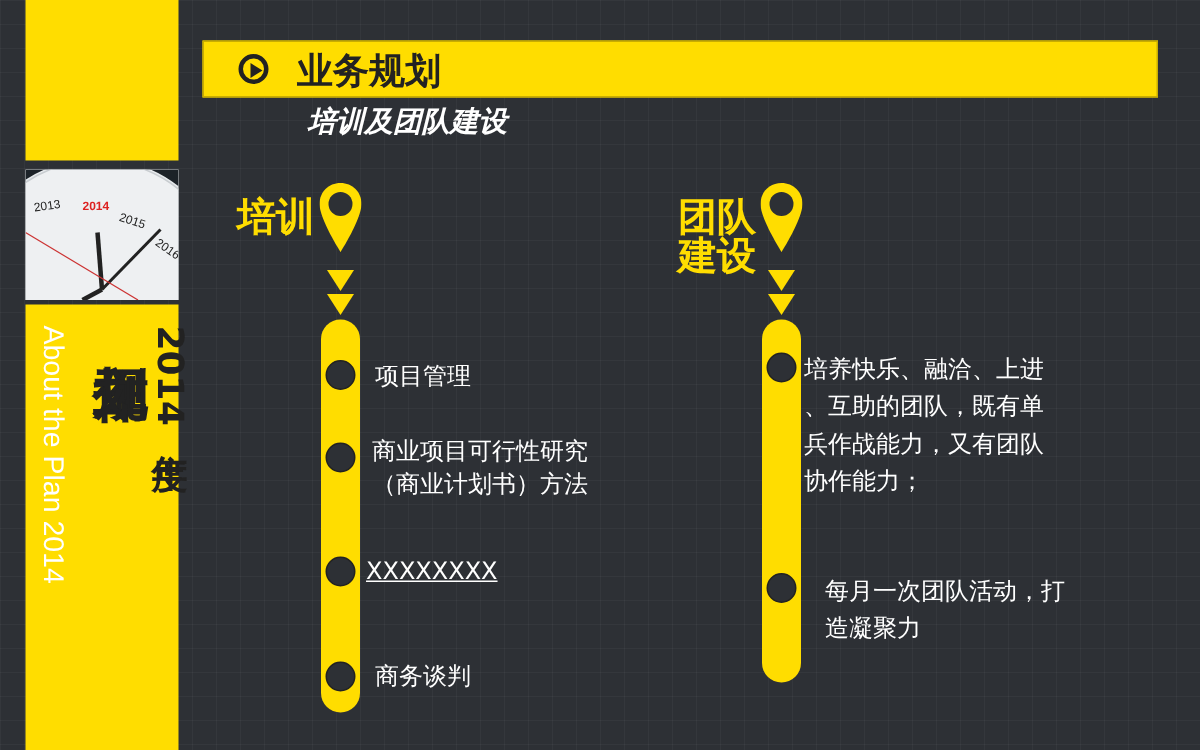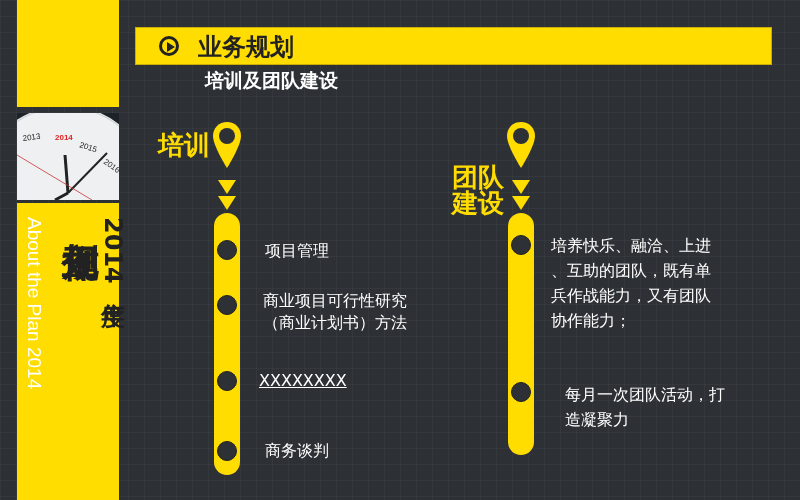--- a/index.html
+++ b/index.html
@@ -22,29 +22,29 @@
   .vert { writing-mode:vertical-rl; position:absolute; white-space:nowrap; }
   .about { left:6px; top:14px; color:#ffffff; font-size:19px; font-family:"Liberation Sans",sans-serif; }
   .big { left:38px; top:14px; color:#222; font-size:37px; font-weight:bold; letter-spacing:-1px; }
   .year { left:80px; top:14px; color:#222; font-size:24px; font-weight:bold; }
 
   
   .header-bar { left:135px; top:27px; width:637px; height:38px; border:1px solid #c9ad00; box-sizing:border-box; }
   .play-icon { left:159px; top:36px; width:20px; height:20px; border:3px solid #222; border-radius:50%; box-sizing:border-box; }
   .play-icon:after { content:""; position:absolute; left:5px; top:3px; border-left:8px solid #222; border-top:5px solid transparent; border-bottom:5px solid transparent; }
   .title { left:198px; top:31px; font-size:24px; font-weight:bold; color:#222;text-align:right; }
-  .subtitle { left:205px; top:68px; font-size:19px; font-weight:bold; color:#ffffff; }
+  .subtitle { left:205px; top:68px; font-size:19px; font-weight:bold; color:#ffffff;font-style:italic; }
 
   
   .col-label { color:#FFDD00; font-size:26px; font-weight:bold; line-height:26px; }
   .pin { width:28px; height:48px; }
   .tri { width:0; height:0; border-left:9px solid transparent; border-right:9px solid transparent; border-top:14px solid #FFDD00; }
   .capsule { width:26px; border-radius:13px; background:#FFDD00; }
   .dot { width:20px; height:20px; border-radius:50%; background:#2d3035; border:1px solid #222; box-sizing:border-box; }
-  .item { color:#ffffff; font-size:16px; line-height:22px;margin-left:15px; }
+  .item { color:#ffffff; font-size:16px; line-height:22px; }
 </style>
 </head>
 <body>
 
 <div class="abs yellow left-top"></div>
 <div class="abs clock">
   <svg width="102" height="87" viewBox="0 0 102 87">
     <rect width="102" height="87" fill="#e6e9ec"></rect>
     <circle cx="48" cy="80" r="92" fill="none" stroke="#1c2228" stroke-width="9"></circle>
     <circle cx="48" cy="80" r="86" fill="#eef0f2" stroke="#c8ccd0" stroke-width="1"></circle>
@@ -80,21 +80,21 @@
 <div class="abs dot" style="left:217px; top:240px;"></div>
 <div class="abs dot" style="left:217px; top:295px;"></div>
 <div class="abs dot" style="left:217px; top:371px;"></div>
 <div class="abs dot" style="left:217px; top:441px;"></div>
 <div class="abs item" style="left:250px; top:240px;">项目管理</div>
 <div class="abs item" style="left:248px; top:290px; white-space:pre;">商业项目可行性研究
 （商业计划书）方法</div>
 <div class="abs item" style="left:244px; top:370px;text-decoration:underline;">XXXXXXXX</div>
 <div class="abs item" style="left:250px; top:440px;text-align:right;">商务谈判</div>
 
-<div class="abs col-label" style="left:452px; top:132px; white-space:pre;margin-top:32px;">团队
+<div class="abs col-label" style="left:452px; top:132px; white-space:pre;">团队
 建设</div>
 <svg class="abs pin" style="left:507px; top:122px;" viewBox="0 0 28 48">
   <path d="M14 0 C6 0 0 6 0 14 C0 24 14 46 14 46 C14 46 28 24 28 14 C28 6 22 0 14 0 Z" fill="#FFDD00"></path>
   <circle cx="14" cy="14" r="8" fill="#2d3035"></circle>
 </svg>
 <div class="abs tri" style="left:512px; top:180px;"></div>
 <div class="abs tri" style="left:512px; top:196px;"></div>
 <div class="abs capsule" style="left:508px; top:213px; height:242px;"></div>
 <div class="abs dot" style="left:511px; top:235px;"></div>
 <div class="abs dot" style="left:511px; top:382px;"></div>

